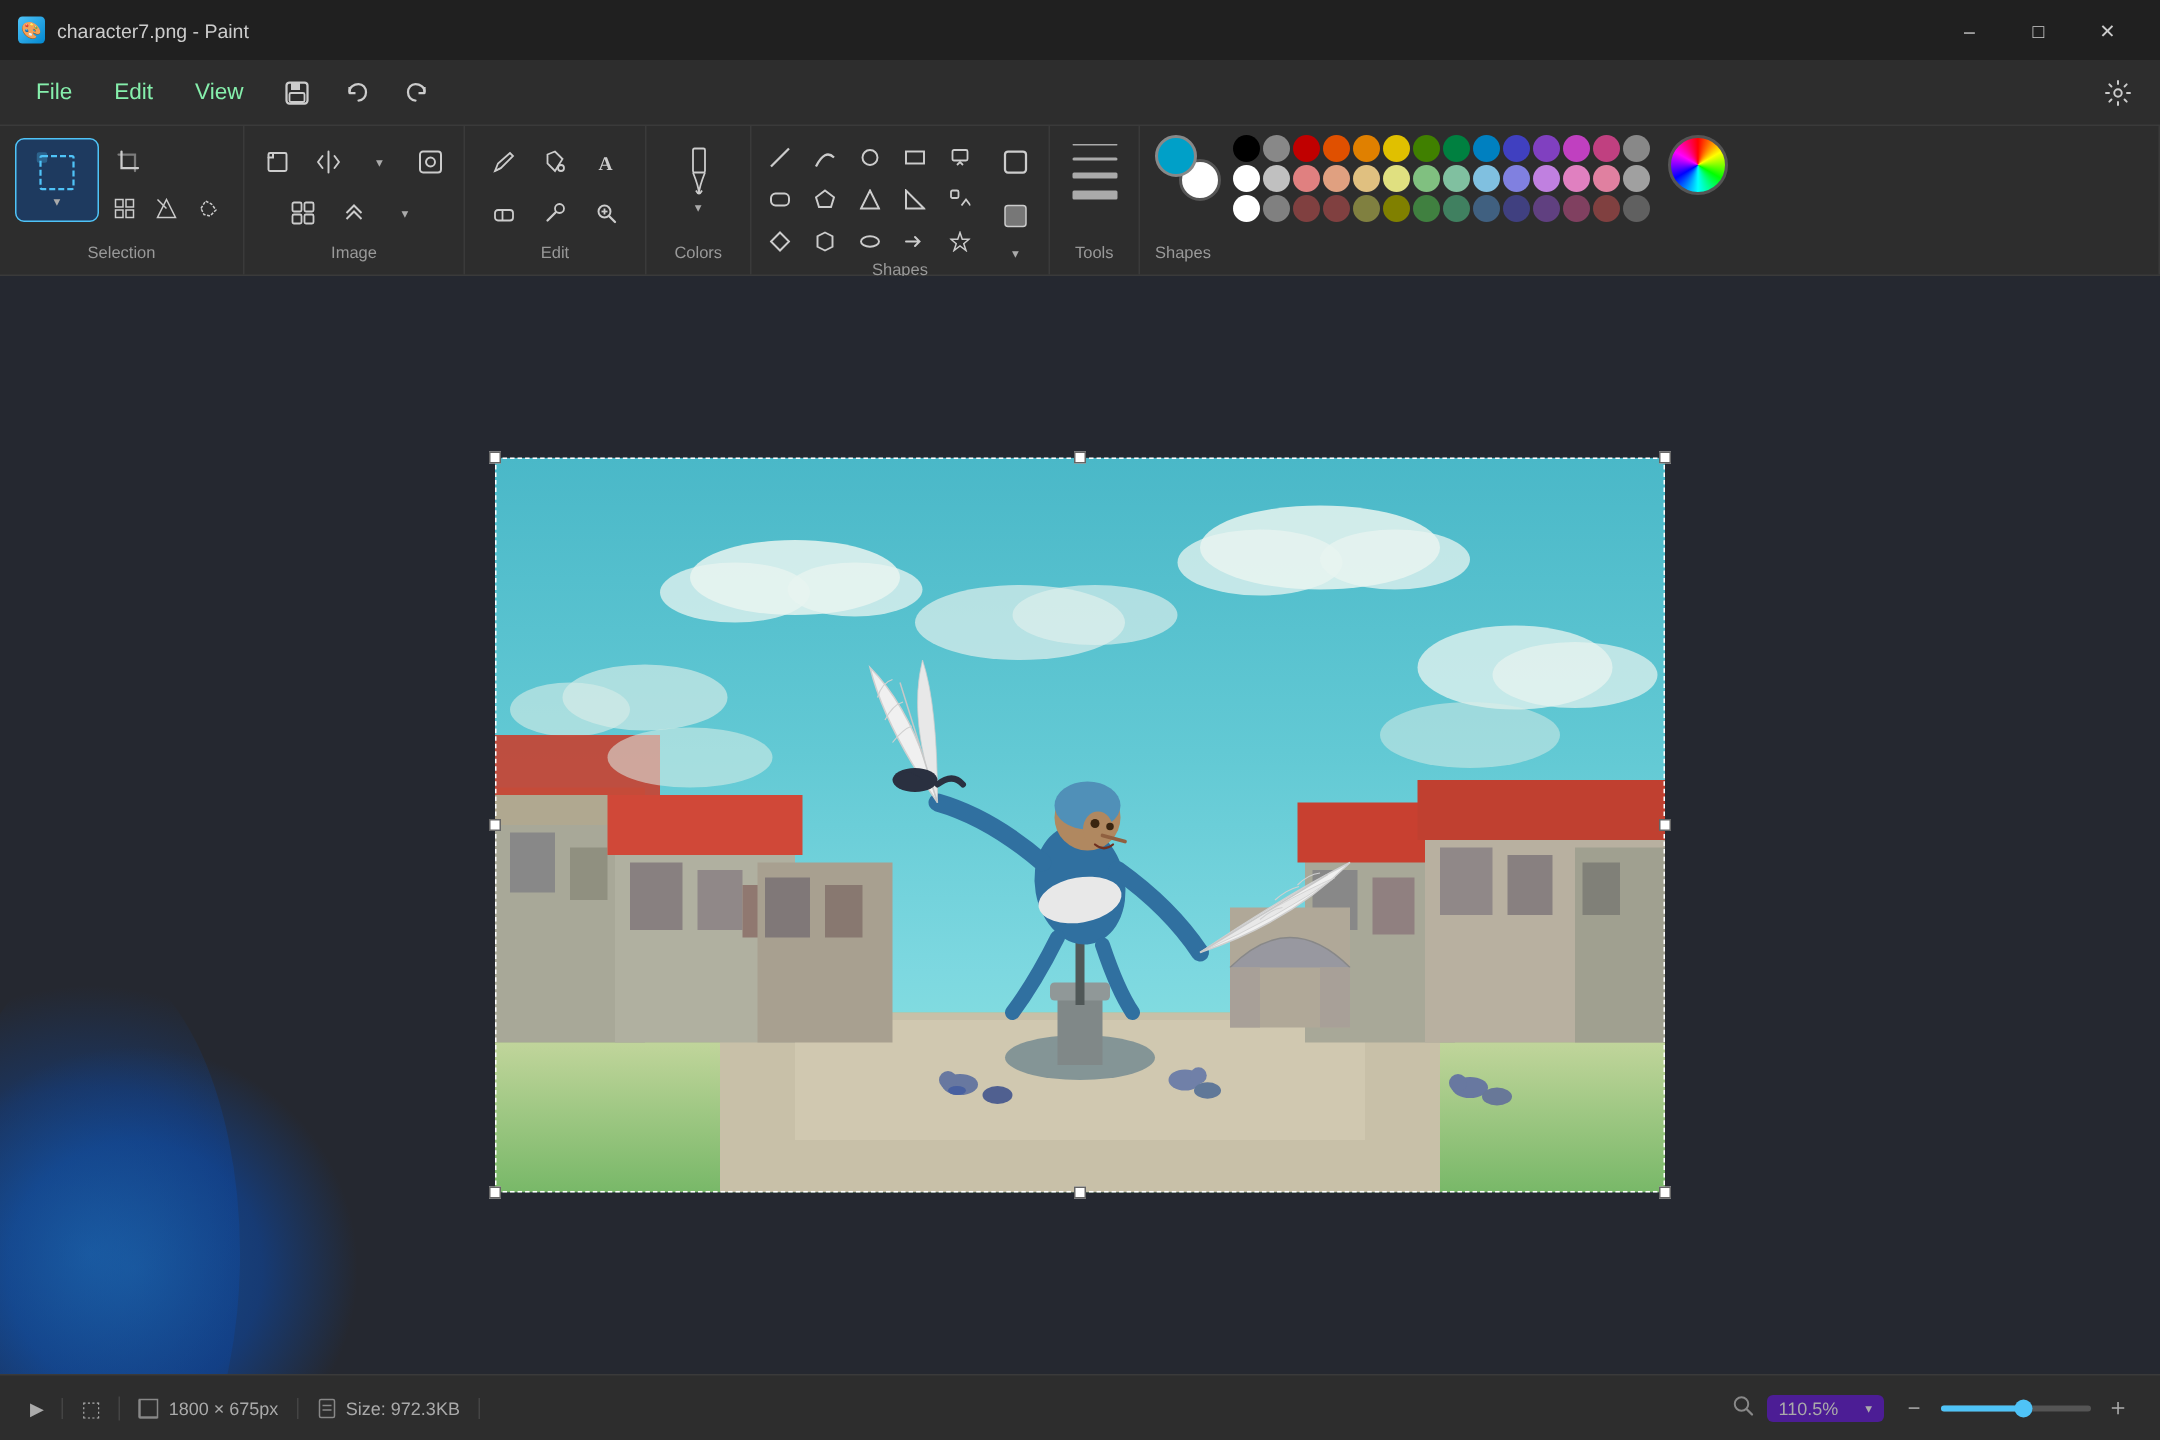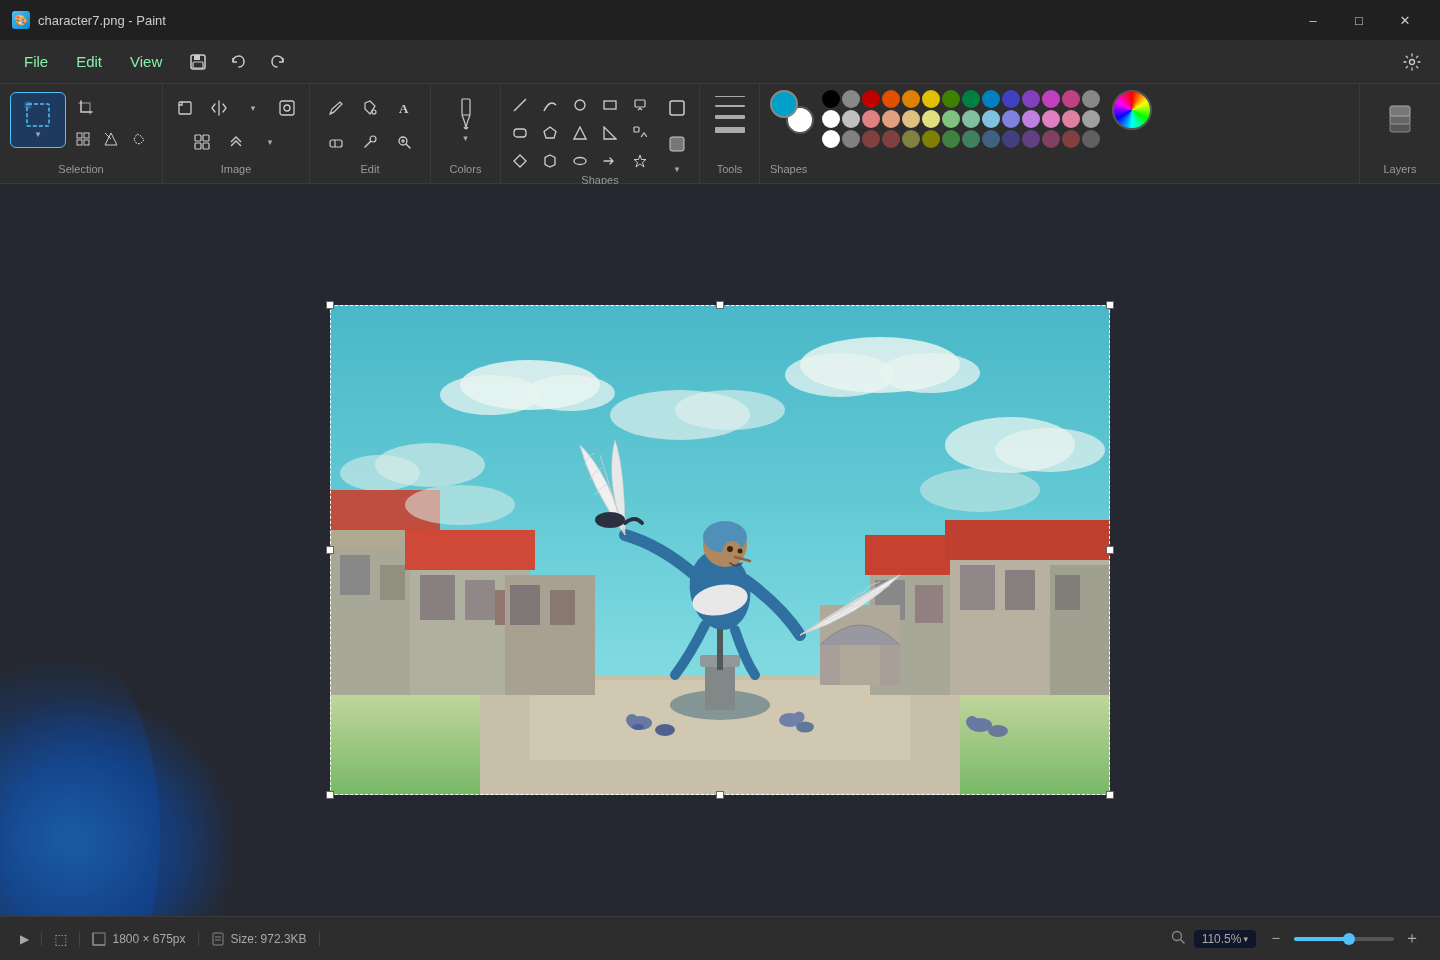--- a/index.html
+++ b/index.html
@@ -376,22 +376,22 @@
       gap: 8px;
     }
     .zoom-control {
       display: flex;
       align-items: center;
       gap: 6px;
     }
     .zoom-value {
       display: flex;
       align-items: center;
-      gap: 2px;
-      background: #0f172a;
+      gap: 18px;
+      background: #4c1d95;
       padding: 2px 8px;
       border-radius: 4px;
       cursor: pointer;
     }
     .zoom-slider {
       width: 100px;
       height: 4px;
       background: #555;
       border-radius: 2px;
       position: relative;
@@ -830,30 +830,20 @@
             <div class="color-swatch" style="background: rgb(128, 64, 96);"></div>
             <div class="color-swatch" style="background: rgb(128, 64, 64);"></div>
             <div class="color-swatch" style="background: rgb(96, 96, 96);"></div>
           </div>
       </div>
       <div class="color-wheel-btn"></div>
     </div>
     <span class="toolbar-section-label">Shapes</span>
   </div>
 
-  <div class="layers-section">
-    <div class="tool-btn" style="width:40px; height:56px; flex-direction:column; gap:2px;">
-      <svg width="28" height="36" viewBox="0 0 28 36" fill="none">
-        <rect x="4" y="20" width="20" height="10" rx="2" fill="#555" stroke="#888" stroke-width="1"></rect>
-        <rect x="4" y="12" width="20" height="10" rx="2" fill="#666" stroke="#999" stroke-width="1"></rect>
-        <rect x="4" y="4" width="20" height="10" rx="2" fill="#777" stroke="#aaa" stroke-width="1"></rect>
-      </svg>
-    </div>
-    <span class="toolbar-section-label">Layers</span>
-  </div>
 </div>
 
 <div class="canvas-area">
   <div class="bg-blob-1"></div>
   <div class="bg-blob-2"></div>
 
   <div class="image-container">
 
     <div class="canvas-image">
       <svg width="780" height="490" viewBox="0 0 780 490" xmlns="http://www.w3.org/2000/svg">

